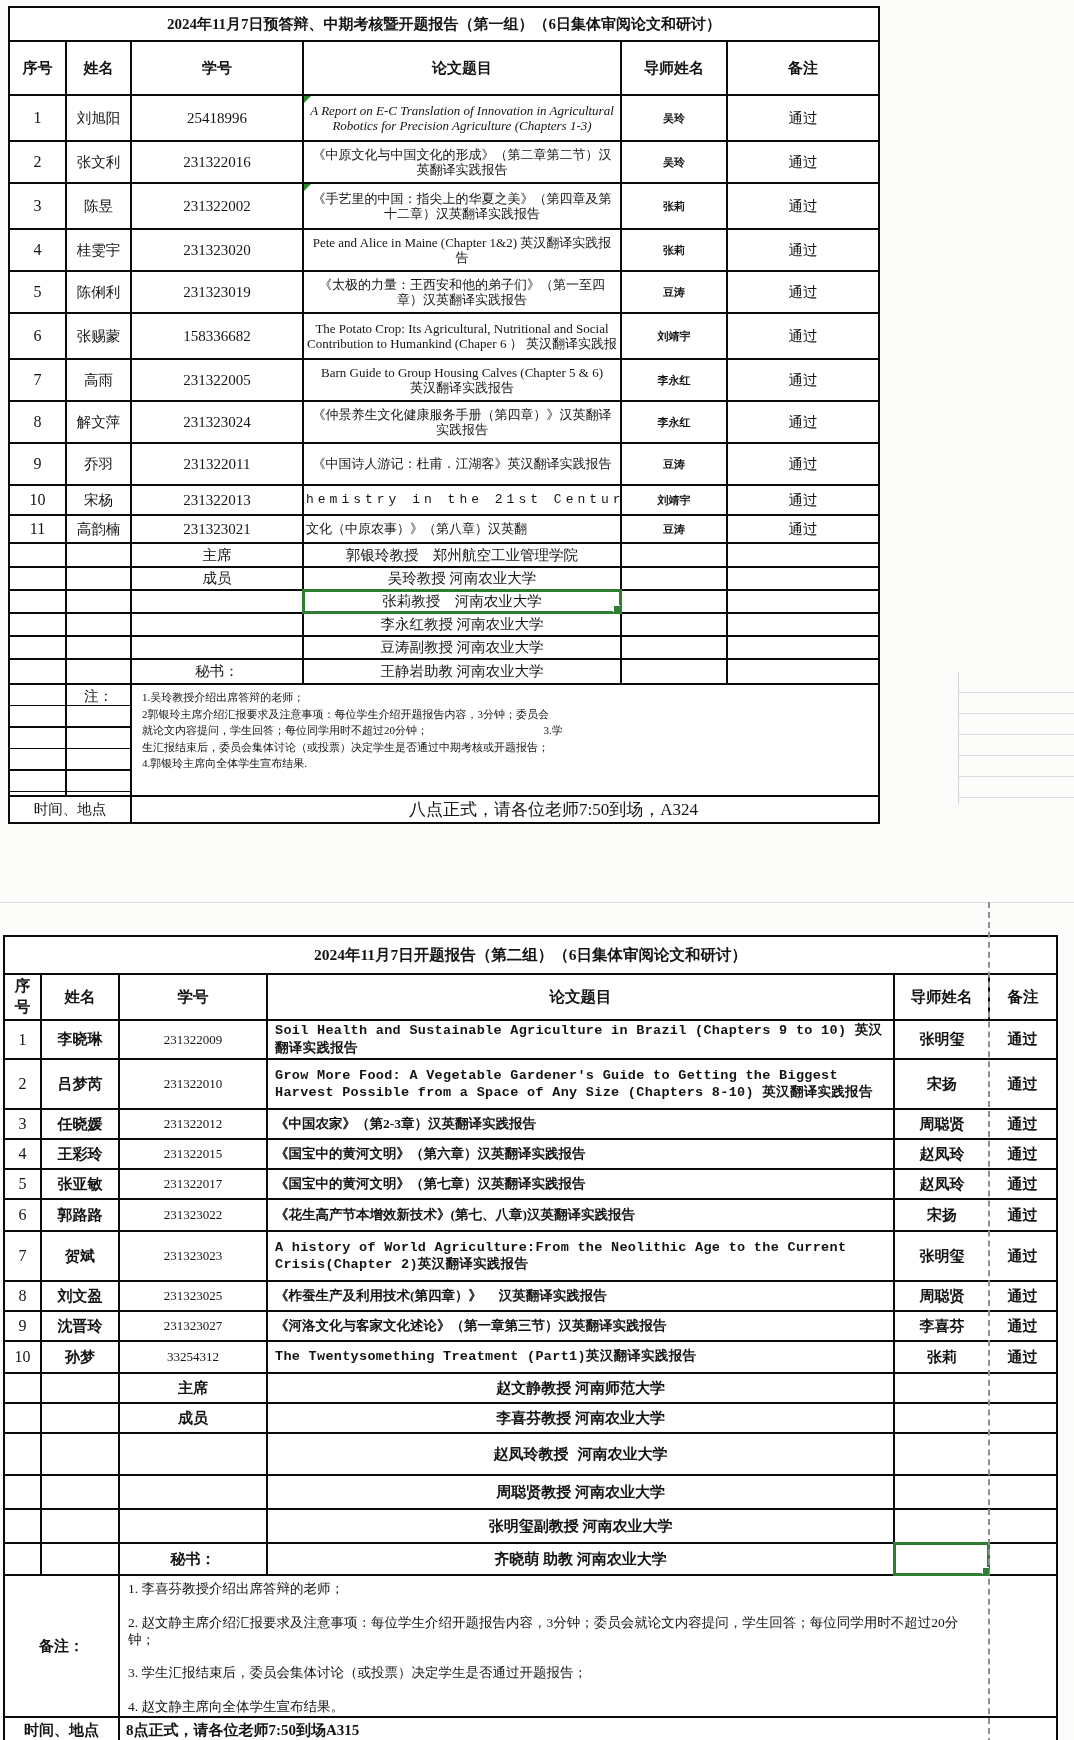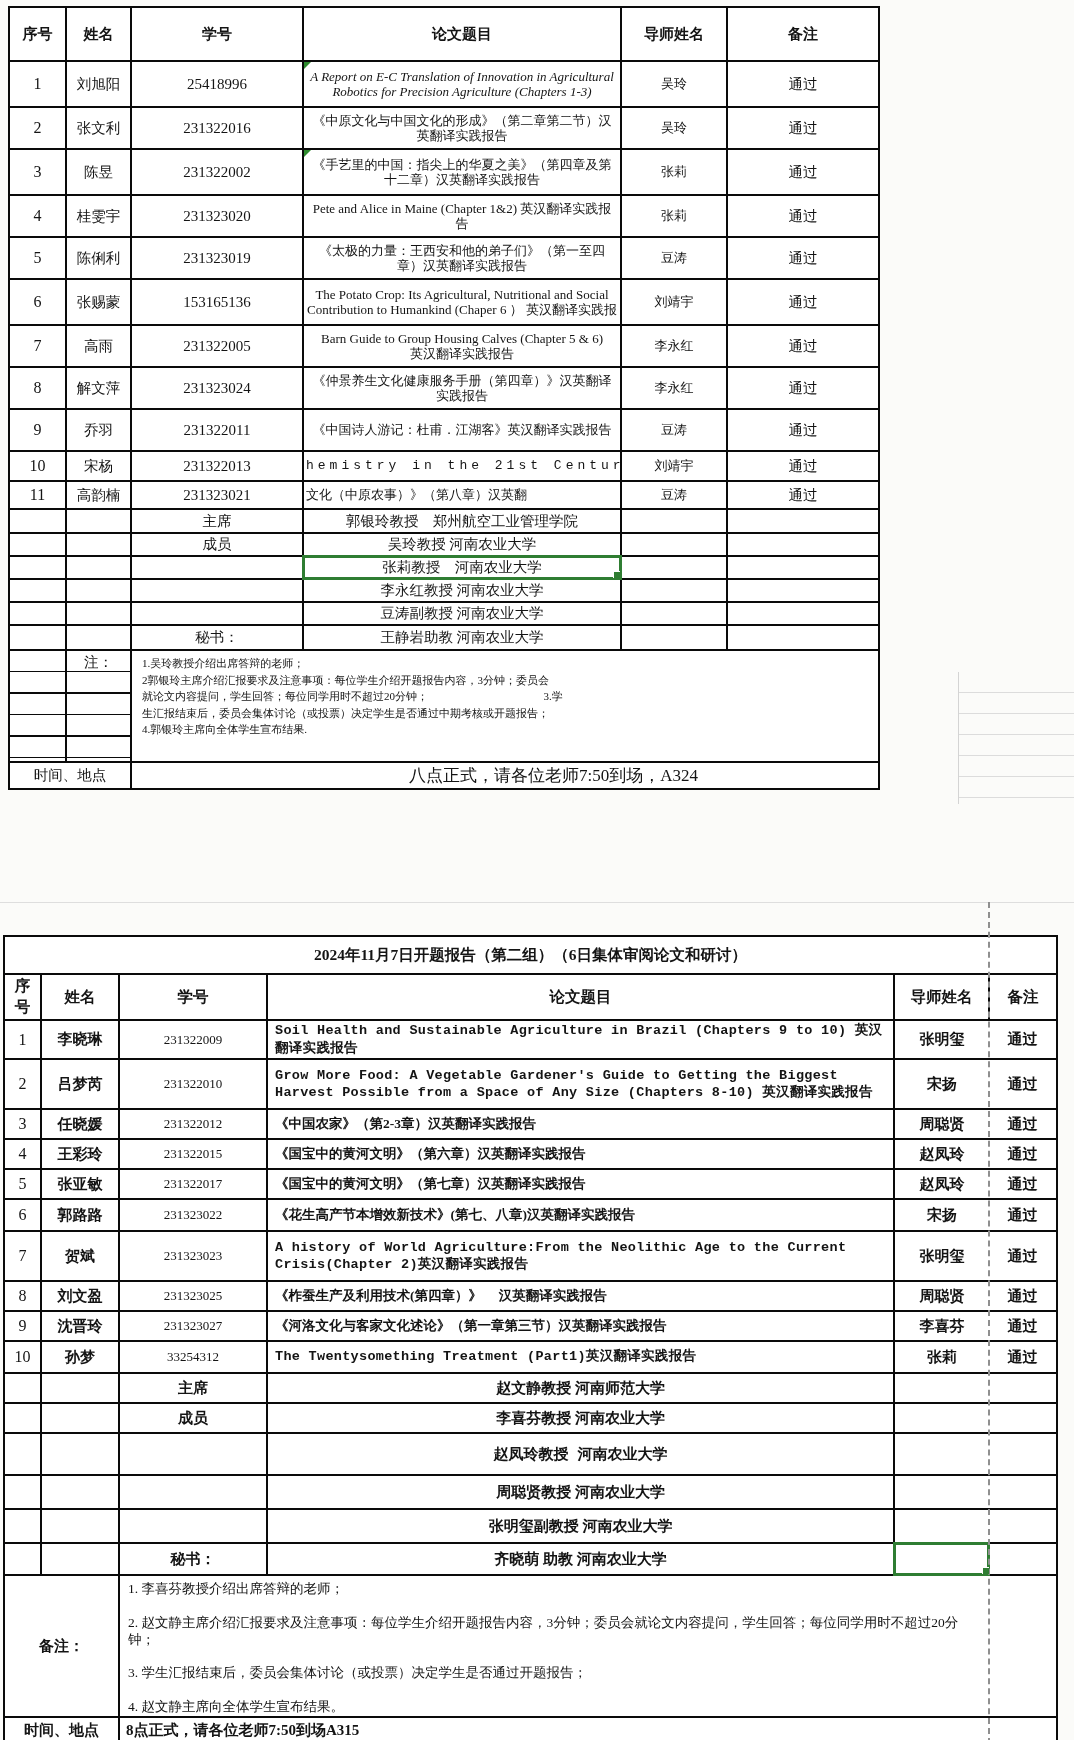--- a/index.html
+++ b/index.html
@@ -18,21 +18,21 @@
   
   #t1 .title-row{height:34px;}
   #t1 .header-row{height:54px;}
   #t1-body tr{height:42px;}
   #t1-body tr:nth-child(1),#t1-body tr:nth-child(3),#t1-body tr:nth-child(6){height:46px;}
   #t1-body tr:nth-child(10){height:30px;}
   #t1-body tr:nth-child(11){height:28px;}
   #t1-body .c-name{font-size:14.5px;}
   #t1-body .c-sid{font-size:15px;}
   #t1-body .c-title{font-size:13px;line-height:1.18;}
-  #t1-body .c-adv{font-size:13px;}
+  #t1-body .c-adv{font-size:11px;font-weight:bold;}
   #t1-body .c-rem{font-size:14.5px;}
   #t1-com tr{height:22px;}
   #t1-com tr:nth-child(1){height:24px;}
   #t1-com tr:nth-child(6){height:25px;}
   #t1-com td{font-size:14.5px;}
   #t1 .notes-row{height:112px;}
   #t1 .mini{background-image:repeating-linear-gradient(to bottom,transparent 0 20px,#0a0a0a 20px 21.5px);vertical-align:top;}
   #t1 .note-lbl{font-size:14.5px;padding-top:2px;}
   #t1 .notes-cell{text-align:left;vertical-align:top;white-space:pre-wrap;font-size:11px;line-height:1.5;padding:4px 6px 0 10px;}
   #t1 .time-row{height:23px;}
@@ -93,20 +93,23 @@
   <table id="t1">
     <colgroup>
         <col style="width:57px">
         <col style="width:65px">
         <col style="width:172px">
         <col style="width:318px">
         <col style="width:106px">
         <col style="width:152px">
       </colgroup>
     <tbody>
+      <tr class="title-row">
+        <td colspan="6" class="title-cell">2024年11月7日预答辩、中期考核暨开题报告（第一组）（6日集体审阅论文和研讨）</td>
+      </tr>
       <tr class="header-row" id="t1-headers">
           <td class="col-h">序号</td>
           <td class="col-h">姓名</td>
           <td class="col-h">学号</td>
           <td class="col-h">论文题目</td>
           <td class="col-h">导师姓名</td>
           <td class="col-h">备注</td>
         </tr>
     </tbody>
     <tbody id="t1-body">
@@ -146,21 +149,21 @@
     <td class="c-no">5</td>
     <td class="c-name">陈俐利</td>
     <td class="c-sid">231323019</td>
     <td class="c-title"><span class="t">《太极的力量：王西安和他的弟子们》（第一至四章）汉英翻译实践报告</span></td>
     <td class="c-adv">豆涛</td>
     <td class="c-rem">通过</td>
   </tr>
         <tr class="data-row">
     <td class="c-no">6</td>
     <td class="c-name">张赐蒙</td>
-    <td class="c-sid">153165136</td>
+    <td class="c-sid">158336682</td>
     <td class="c-title"><span class="t">The Potato Crop: Its Agricultural, Nutritional and Social Contribution to Humankind (Chaper 6 ） 英汉翻译实践报</span></td>
     <td class="c-adv">刘靖宇</td>
     <td class="c-rem">通过</td>
   </tr>
         <tr class="data-row">
     <td class="c-no">7</td>
     <td class="c-name">高雨</td>
     <td class="c-sid">231322005</td>
     <td class="c-title"><span class="t">Barn Guide to Group Housing Calves (Chapter 5 &amp; 6)　 英汉翻译实践报告</span></td>
     <td class="c-adv">李永红</td>

